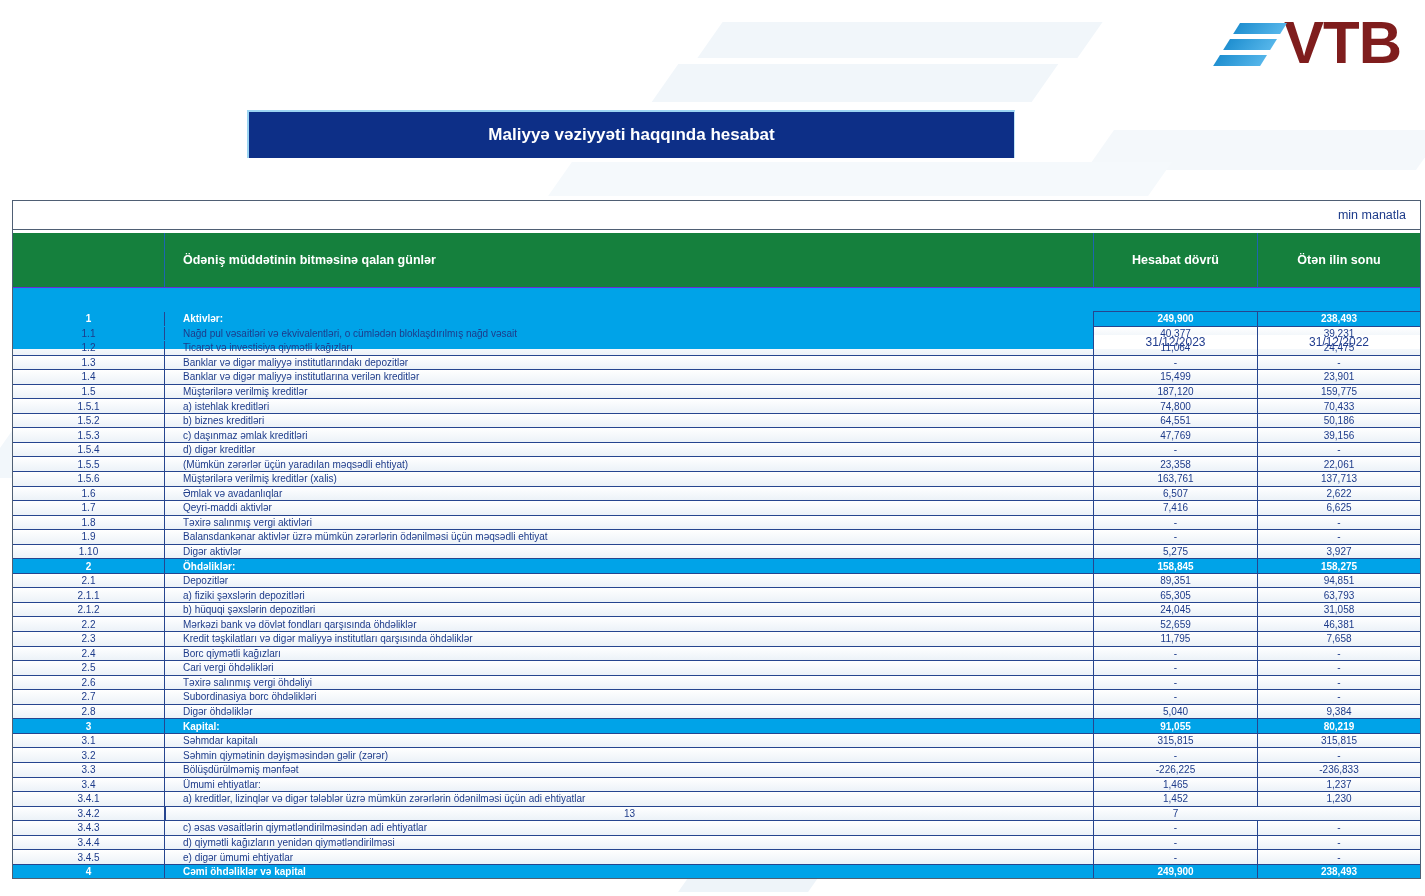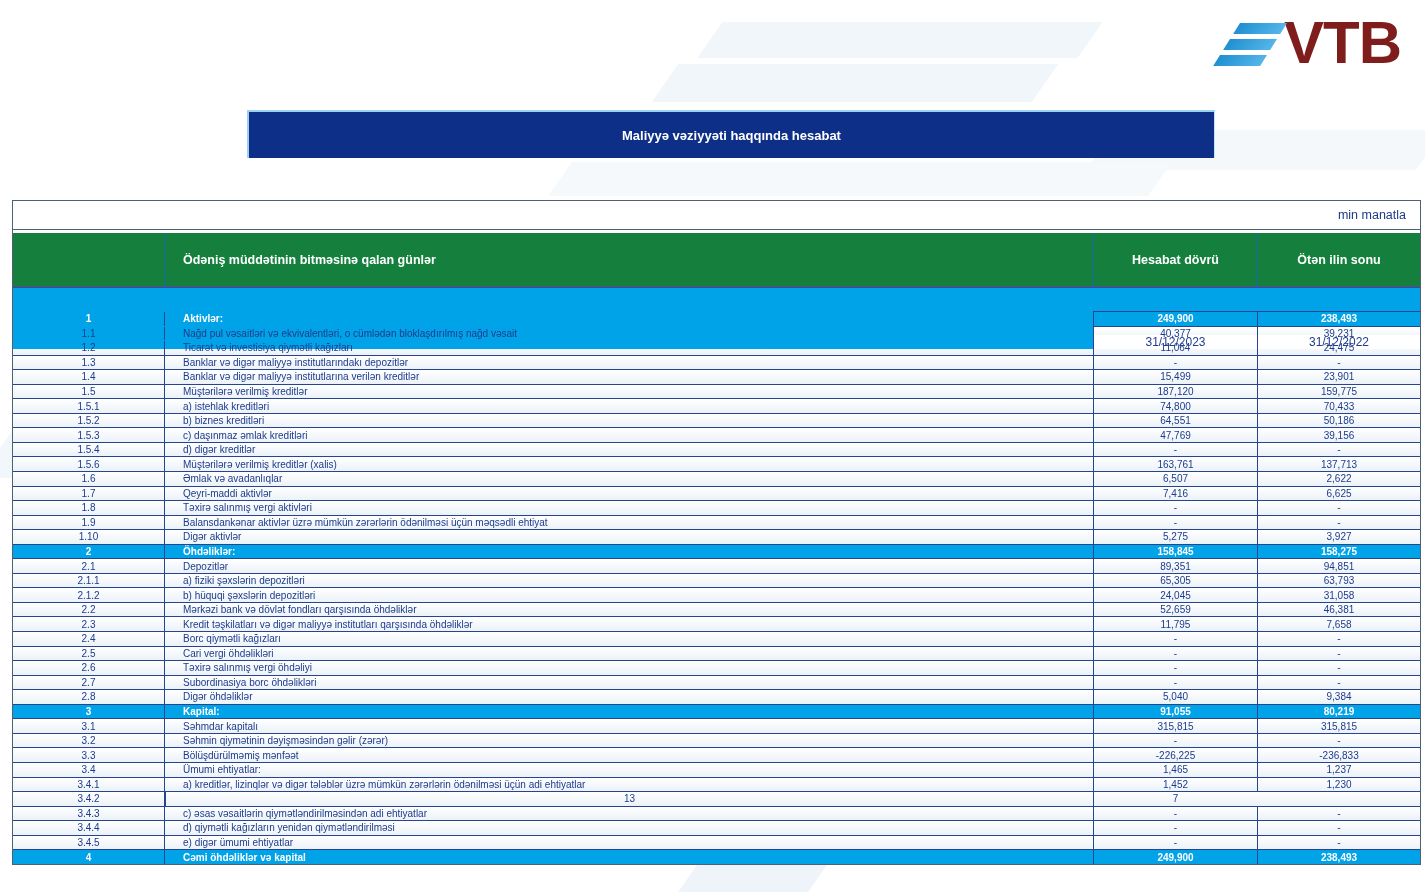--- a/index.html
+++ b/index.html
@@ -23,25 +23,25 @@
   .wm8 { left:0px;   top:418px; width:120px; height:60px;  background:#f2f7fb; }
 
   
   .logo { position:absolute; top:14px; right:24px; display:flex; align-items:flex-start; }
   .stripes { display:flex; flex-direction:column; transform:skewX(-32deg); margin-top:9px; margin-right:12px; }
   .stripe { width:47px; height:11px; margin-bottom:5px; background:linear-gradient(100deg,#1f8fd0,#56b6ea); }
   .logo-text { font-size:60px; font-weight:bold; line-height:0.95; color:#7f1d1d; letter-spacing:-1px; }
 
   
   .banner {
-    position:absolute; left:247px; top:110px; width:968px; height:48px;
+    position:absolute; left:247px; top:110px; width:768px; height:48px;
     background:#0d2f87;
     border-top:2px solid #9bd4f2; border-left:2px solid #9bd4f2; border-right:1px solid #bfe4f6;
     display:flex; align-items:center; justify-content:center;
-    color:#ffffff; font-weight:bold; font-size:13px;
+    color:#ffffff; font-weight:bold; font-size:17px;
   }
 
   
   .tbl {
     position:absolute; left:12px; top:200px; width:1409px;
     border:1px solid #4f5f74;
     background:#ffffff;
   }
   .unit-row {
     height:29px; background:#ffffff;
@@ -167,20 +167,26 @@
         <div class="c val">47,769</div>
         <div class="c val">39,156</div>
       </div>
       <div class="r">
         <div class="c no">1.5.4</div>
         <div class="c lbl">d) digər kreditlər</div>
         <div class="c val">-</div>
         <div class="c val">-</div>
       </div>
       <div class="r">
+        <div class="c no">1.5.5</div>
+        <div class="c lbl">(Mümkün zərərlər üçün yaradılan məqsədli ehtiyat)</div>
+        <div class="c val">23,358</div>
+        <div class="c val">22,061</div>
+      </div>
+      <div class="r">
         <div class="c no">1.5.6</div>
         <div class="c lbl">Müştərilərə verilmiş kreditlər (xalis)</div>
         <div class="c val">163,761</div>
         <div class="c val">137,713</div>
       </div>
       <div class="r">
         <div class="c no">1.6</div>
         <div class="c lbl">Əmlak və avadanlıqlar</div>
         <div class="c val">6,507</div>
         <div class="c val">2,622</div>

